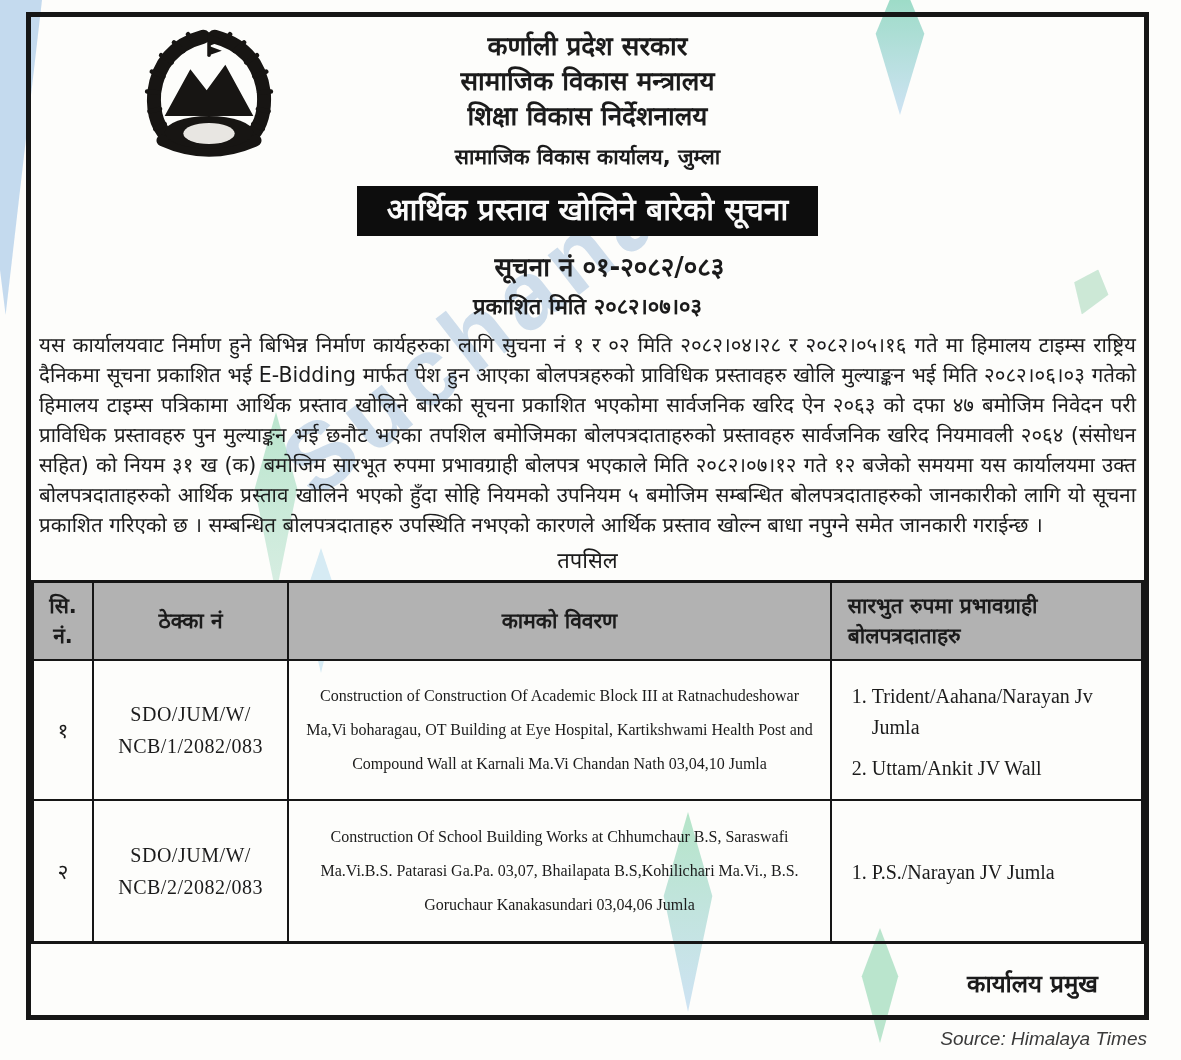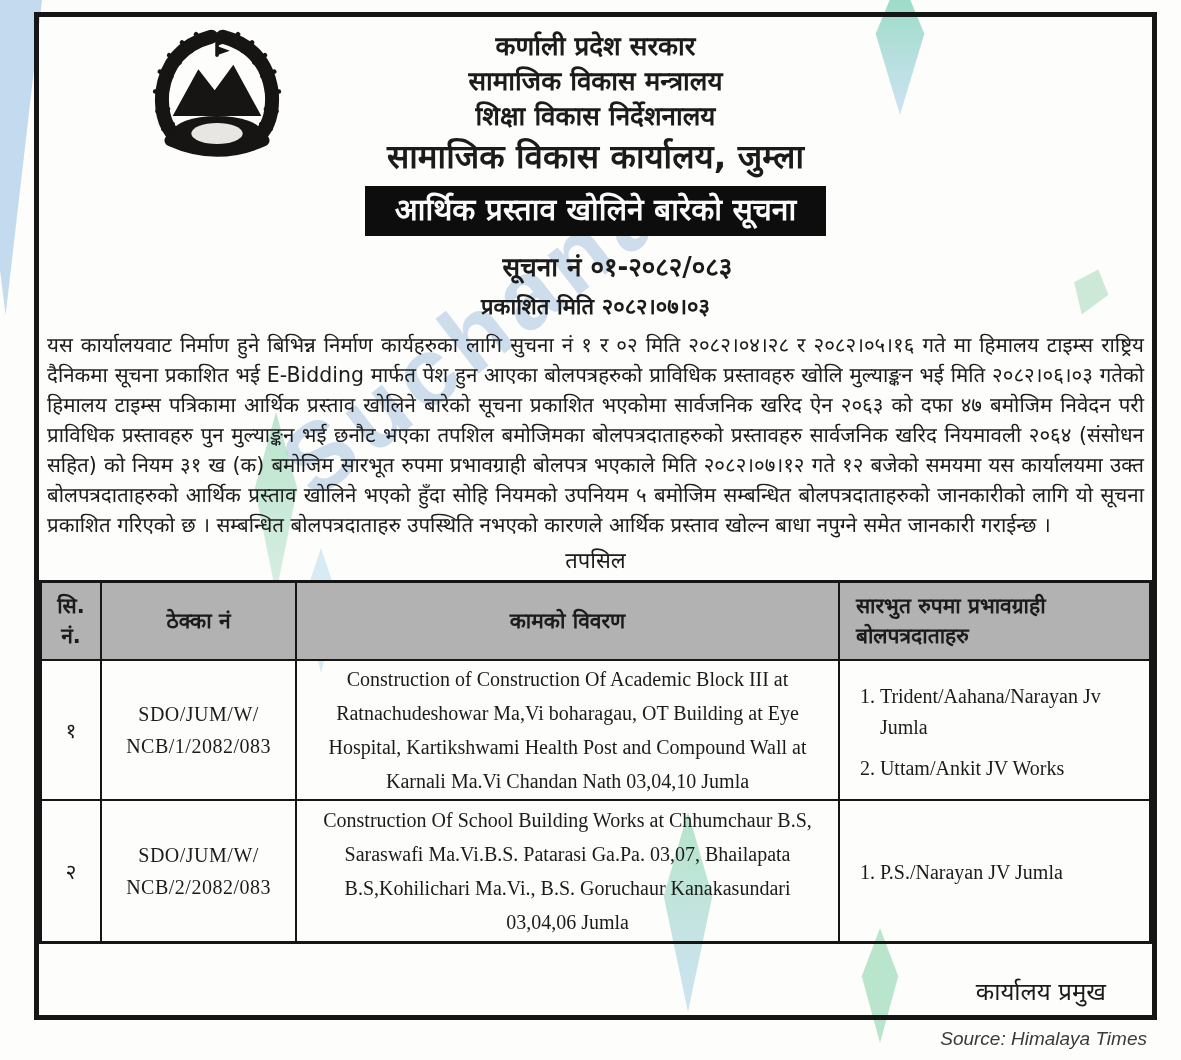--- a/index.html
+++ b/index.html
@@ -33,29 +33,29 @@
     position:absolute;left:295px;top:420px;z-index:0;
     font-size:96px;font-weight:bold;letter-spacing:8px;
     color:rgba(100,150,200,.30);
     transform:rotate(-38deg);transform-origin:left center;
     pointer-events:none;white-space:nowrap;
     font-family:"Liberation Sans",sans-serif;
   }
 
   
   .frame{
-    position:absolute;left:34px;top:12px;width:1113px;height:998px;
+    position:absolute;left:26px;top:12px;width:1113px;height:998px;
     border:5px solid #161616;z-index:1;
   }
   .emblem{position:absolute;left:108px;top:8px;width:140px;height:140px;}
   .emblem svg{width:100%;height:100%;}
 
   .hline{text-align:center;font-weight:bold;}
   .h-small{font-size:26px;line-height:35px;}
-  .h-big{font-size:33px;line-height:42px;margin-top:2px;}
+  .h-big{font-size:21px;line-height:42px;margin-top:2px;}
   .frame-inner{padding-top:12px;position:relative;z-index:2;}
 
   .banner-wrap{text-align:center;margin-top:8px;}
   .banner{
     display:inline-block;background:#0d0d0d;color:#fafafa;
     font-size:30px;font-weight:bold;line-height:34px;
     padding:7px 30px 9px 30px;
   }
   .notice-no{text-align:center;font-weight:bold;font-size:26px;margin-top:12px;margin-left:44px;}
   .pub-date{text-align:center;font-weight:bold;font-size:22px;margin-top:6px;}
@@ -78,34 +78,34 @@
     background:#b2b2b2;font-weight:bold;font-size:21px;
     height:74px;text-align:center;white-space:pre-line;line-height:30px;
   }
   .notice-table thead th.h-bidders{text-align:left;padding-left:16px;}
   td.c-sn{text-align:center;font-size:21px;width:57px;}
   td.c-contract{
     text-align:center;font-size:20px;letter-spacing:.5px;
     font-family:"Liberation Serif",serif;padding:0 14px;line-height:32px;
   }
   td.c-desc{
-    text-align:center;font-size:20px;
+    text-align:center;font-size:16px;
     font-family:"Liberation Serif",serif;padding:0 16px;line-height:34px;
   }
   td.c-bidders{
     font-family:"Liberation Serif",serif;font-size:20px;padding:4px 6px 0 0;
   }
   td.c-bidders ol{margin:0;padding-left:40px;}
   td.c-bidders li{margin:10px 0;line-height:31px;}
   tr.row-1{height:140px;}
   tr.row-2{height:142px;}
 
   .signature{
-    text-align:right;font-weight:normal;font-size:24px;
-    padding-right:46px;margin-top:30px;
+    text-align:right;font-weight:bold;font-size:24px;
+    padding-right:46px;margin-top:22px;
   }
 
   .source{
     position:absolute;right:34px;top:1028px;z-index:1;
     font-style:italic;font-size:19px;color:#3a3a3a;
     font-family:"Liberation Sans",sans-serif;
   }
 </style>
 </head>
 <body>
@@ -175,21 +175,21 @@
           </tr>
         </thead>
         <tbody>
           <tr class="row-1">
             <td class="c-sn">१</td>
             <td class="c-contract">SDO/JUM/W/ NCB/1/2082/083</td>
             <td class="c-desc">Construction of Construction Of Academic Block III at Ratnachudeshowar Ma,Vi boharagau, OT Building at Eye Hospital, Kartikshwami Health Post and Compound Wall at Karnali Ma.Vi Chandan Nath 03,04,10 Jumla</td>
             <td class="c-bidders">
               <ol>
                 <li>Trident/Aahana/Narayan Jv Jumla</li>
-                <li>Uttam/Ankit JV Works</li>
+                <li>Uttam/Ankit JV Wall</li>
               </ol>
             </td>
           </tr>
           <tr class="row-2">
             <td class="c-sn">२</td>
             <td class="c-contract">SDO/JUM/W/ NCB/2/2082/083</td>
             <td class="c-desc">Construction Of School Building Works at Chhumchaur B.S, Saraswafi Ma.Vi.B.S. Patarasi Ga.Pa. 03,07, Bhailapata B.S,Kohilichari Ma.Vi., B.S. Goruchaur Kanakasundari 03,04,06 Jumla</td>
             <td class="c-bidders">
               <ol>
                 <li>P.S./Narayan JV Jumla</li>

